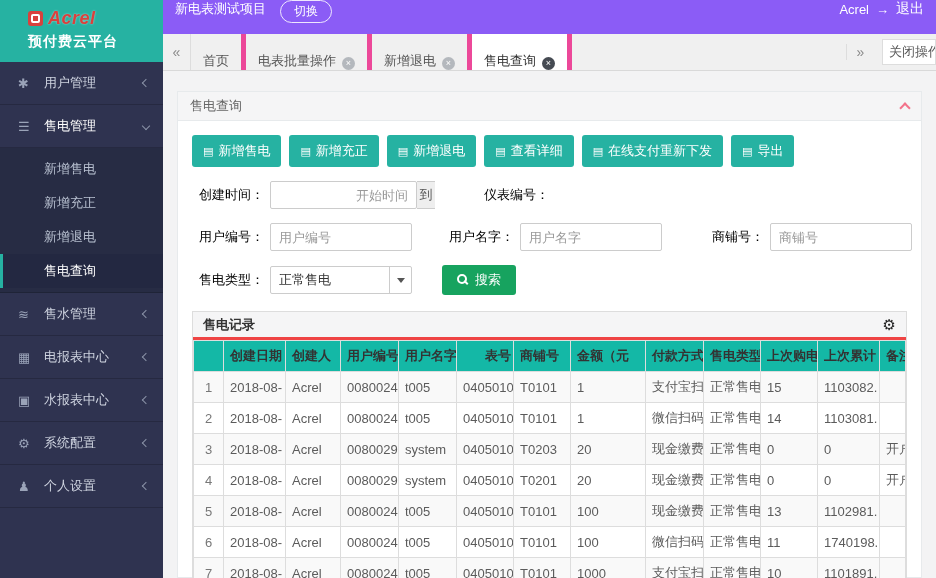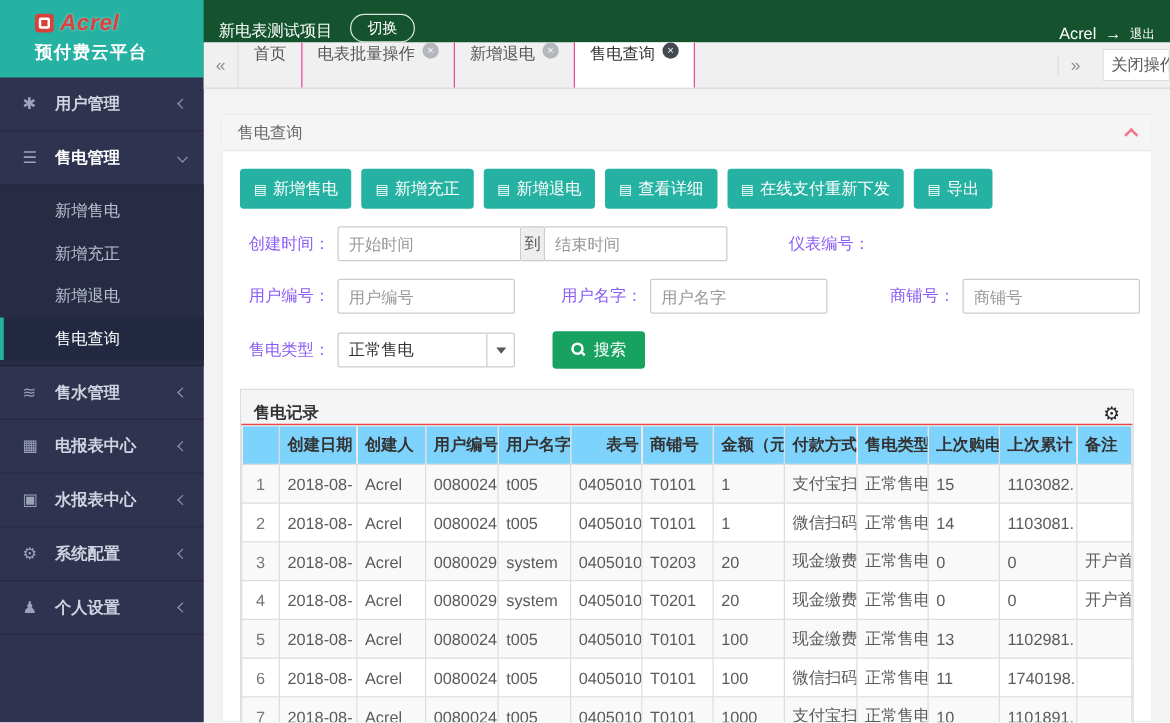--- a/index.html
+++ b/index.html
@@ -14,42 +14,42 @@
   .logo-ic { width:15px; height:15px; background:#d9413d; border-radius:3px; position:relative; display:inline-block; }
   .logo-ic::after { content:""; position:absolute; left:3px; top:3px; right:3px; bottom:3px; border:2px solid #fff; border-radius:2px; }
   .logo-text { color:#d9413d; font-weight:bold; font-style:italic; font-size:18px; letter-spacing:.5px;
     text-shadow:0 0 2px rgba(255,255,255,.6); }
   .platform { color:#fff; font-size:14px; font-weight:bold; margin-top:4px; letter-spacing:1px;font-family:Liberation Serif, serif; }
   .nav { flex:1; }
   .nav-item { display:flex; align-items:center; height:43px; padding:0 14px 0 18px; color:#cfd4e0; cursor:pointer;
     border-bottom:1px solid rgba(0,0,0,.18); }
   .nav-item.open { color:#fff; }
   .nav-icon { width:20px; font-size:13px; color:#9aa3b8; margin-right:6px; font-style:normal; }
-  .nav-label { flex:1;font-weight:bold; }
+  .nav-label { flex:1; }
   .chev { display:inline-block; width:6px; height:6px; border-right:1.5px solid #8b93a8; border-bottom:1.5px solid #8b93a8; }
   .chev.left { transform:rotate(135deg); }
   .chev.down { transform:rotate(45deg); }
   .subnav { background:#272c44; border-bottom:1px solid rgba(0,0,0,.18); padding:4px 0; }
   .sub-item { padding:8px 10px 8px 44px; color:#b8c0d0; cursor:pointer; }
   .sub-item.active { color:#fff; background:#232841; border-left:3px solid #26b2a2; padding-left:41px; }
 
   
   .main { flex:1; display:flex; flex-direction:column; min-width:0; }
-  .topbar { height:34px; background:#14532d; display:flex; align-items:flex-end; padding:0 12px; color:#fff; flex-shrink:0; }
+  .topbar { height:34px; background:#8b5cf6; display:flex; align-items:flex-start; padding:0 12px; color:#fff; flex-shrink:0; }
   .project-name { font-size:13px; margin-right:14px; }
   .switch-btn { border:1px solid rgba(255,255,255,.85); border-radius:12px; background:transparent; color:#fff;
     font-size:12px; padding:2px 13px; cursor:pointer; }
   .topbar-right { margin-left:auto; display:flex; align-items:center; gap:7px; }
   .logout-ic { font-size:13px; }
-  .logout-btn { background:none; border:none; color:#fff; font-size:10px; cursor:pointer; }
+  .logout-btn { background:none; border:none; color:#fff; font-size:14px; cursor:pointer; }
 
   .tabstrip { height:37px; background:#f0f0f0; border-bottom:1px solid #d9d9d9; display:flex; align-items:stretch; flex-shrink:0; }
   .tab-arrow { width:28px; display:flex; align-items:center; justify-content:center; color:#8a8a8a;
     border-right:1px solid #ddd; cursor:pointer; font-size:14px; }
-  .tab { display:flex; align-items:flex-start; gap:6px; padding:0 12px; border-right:1px solid #ec4899; color:#555; cursor:pointer; }
+  .tab { display:flex; align-items:flex-end; gap:6px; padding:0 12px; border-right:5px solid #ec4899; color:#555; cursor:pointer; }
   .tab.active { background:#fff; color:#333; }
   .tclose { width:13px; height:13px; border-radius:50%; background:#b4b8bd; color:#fff; font-size:9px;
     line-height:12px; text-align:center; display:inline-block; cursor:pointer; }
   .tab.active .tclose { background:#454a52; }
   .tabstrip-right { margin-left:auto; display:flex; align-items:center; gap:8px; padding-left:8px; }
   .close-menu { background:#fff; border:1px solid #ddd; height:26px; line-height:24px; padding:0 6px;
     width:54px; overflow:hidden; white-space:nowrap; color:#555; cursor:pointer; }
 
   
   .content { flex:1; padding:20px 14px 0 14px; overflow:hidden; }
@@ -60,52 +60,52 @@
   .panel-caret { margin-left:auto; width:8px; height:8px; border-right:2px solid #f3728a; border-bottom:2px solid #f3728a;
     transform:rotate(-135deg); cursor:pointer; margin-top:4px; }
   .panel-body { padding:14px; }
 
   .toolbar { display:flex; gap:8px; }
   .tbtn { background:#26b2a2; color:#fff; border:none; border-radius:3px; font-size:13px; padding:7px 11px;
     display:flex; align-items:center; gap:5px; cursor:pointer; font-family:inherit; }
   .doc-ic { font-size:11px; }
 
   .form-row { display:flex; align-items:center; margin-top:14px; }
-  .flabel { width:72px; text-align:right; margin-right:6px; color:#8b5cf6; flex-shrink:0; }
+  .flabel { width:72px; text-align:right; margin-right:6px; color:#000000; flex-shrink:0; }
   .finput { height:28px; border:1px solid #ccc; border-radius:2px; font-size:13px; padding:0 8px; color:#333;
     font-family:inherit; width:142px; }
   .finput::placeholder { color:#999; }
-  .finput.date { width:147px; text-align:left; }
+  .finput.date { width:147px; text-align:right; }
   .addon { height:28px; min-width:18px; background:#eee; border:1px solid #ccc; border-left:none; border-right:none;
     display:flex; align-items:center; justify-content:center; color:#555; padding:0 2px; }
   .gap30 { margin-left:30px; }
   .gap40 { margin-left:42px; }
   .fselect { width:142px; height:28px; border:1px solid #ccc; border-radius:2px; display:flex; align-items:center;
     cursor:pointer; background:#fff; }
   .fselect .val { flex:1; padding:0 8px; color:#333; }
   .fselect .arrow-box { width:22px; height:100%; border-left:1px solid #ccc; display:flex; align-items:center; justify-content:center; }
   .sel-caret { width:0; height:0; border-left:4px solid transparent; border-right:4px solid transparent; border-top:5px solid #555; }
   .search-btn { background:#17a35f; color:#fff; border:none; border-radius:3px; height:30px; padding:0 15px;
     display:flex; align-items:center; gap:6px; font-size:13px; cursor:pointer; font-family:Liberation Sans, sans-serif; }
   .mag { position:relative; display:inline-block; width:12px; height:12px; }
   .mag::before { content:""; position:absolute; width:6px; height:6px; border:2px solid #fff; border-radius:50%; left:0; top:0; }
   .mag::after { content:""; position:absolute; width:2px; height:5px; background:#fff; transform:rotate(-45deg); left:8px; top:6px; }
 
   .records { margin-top:16px; border:1px solid #ddd; }
-  .records-header { height:28px; background:#f5f5f6; border-bottom:1px solid #ef4444; display:flex; align-items:flex-end; padding:0 10px; }
+  .records-header { height:28px; background:#f5f5f6; border-bottom:3px solid #ef4444; display:flex; align-items:center; padding:0 10px; }
   .records-title { font-weight:bold; color:#333; }
   .records-gear { margin-left:auto; color:#222; font-size:15px; cursor:pointer; line-height:1; }
   table { width:100%; border-collapse:collapse; table-layout:fixed; font-size:13px; }
   th, td { border:1px solid #ddd; padding:6px 6px; text-align:left; white-space:nowrap; overflow:hidden; }
-  th { background:#7dd3fc; color:#333; font-weight:bold;margin-top:33px; }
+  th { background:#14b8a6; color:#333; font-weight:bold;margin-top:33px; }
   td { color:#5b5b5b; }
   tbody tr:nth-child(odd) td { background:#f9f9f9; }
   th:nth-child(1){ width:30px; } th:nth-child(2){ width:62px; } th:nth-child(3){ width:55px; }
   th:nth-child(4){ width:58px; } th:nth-child(5){ width:58px; } th:nth-child(6){ width:57px;padding-left:28px; }
-  th:nth-child(7){ width:57px; } th:nth-child(8){ width:57px; } th:nth-child(9){ width:58px; }
+  th:nth-child(7){ width:57px; } th:nth-child(8){ width:75px; } th:nth-child(9){ width:58px; }
   th:nth-child(10){ width:57px; } th:nth-child(11){ width:57px;text-align:right; } th:nth-child(12){ width:62px; }
   td:first-child { text-align:center; color:#777; }
 </style>
 </head>
 <body>
 
 <div class="app">
 
   <div class="sidebar">
     <div class="brand">
@@ -227,21 +227,20 @@
               <button class="tbtn">
                 <span class="doc-ic">▤</span>
                 <span>导出</span>
               </button>
             </div>
 
           <div class="form-row">
             <span class="flabel">创建时间：</span>
             <input class="finput date" placeholder="开始时间" style="">
             <span class="addon">到</span>
-            <input class="finput date" placeholder="结束时间" style="">
             <span class="flabel gap40">仪表编号：</span>
           </div>
 
           <div class="form-row">
             <span class="flabel">用户编号：</span>
             <input class="finput" placeholder="用户编号" style="">
             <span class="flabel gap30">用户名字：</span>
             <input class="finput" placeholder="用户名字" style="">
             <span class="flabel gap30">商铺号：</span>
             <input class="finput" placeholder="商铺号" style="">

